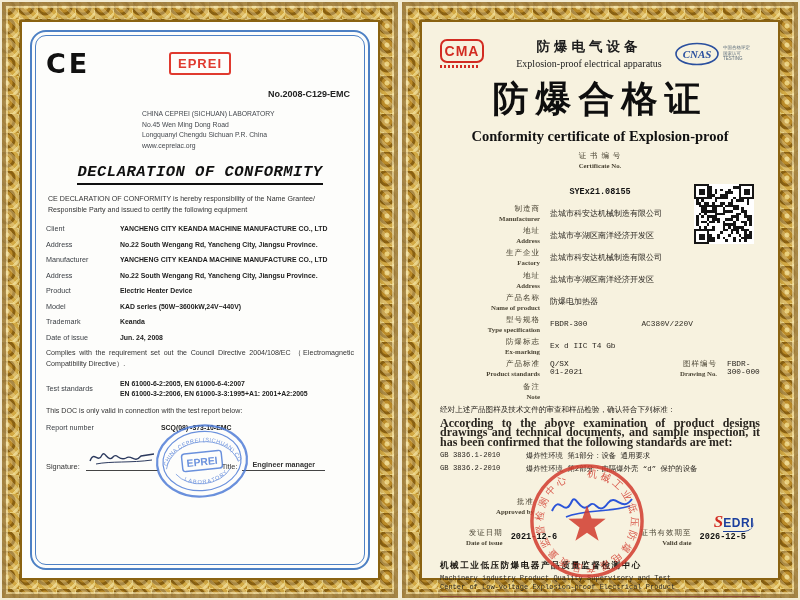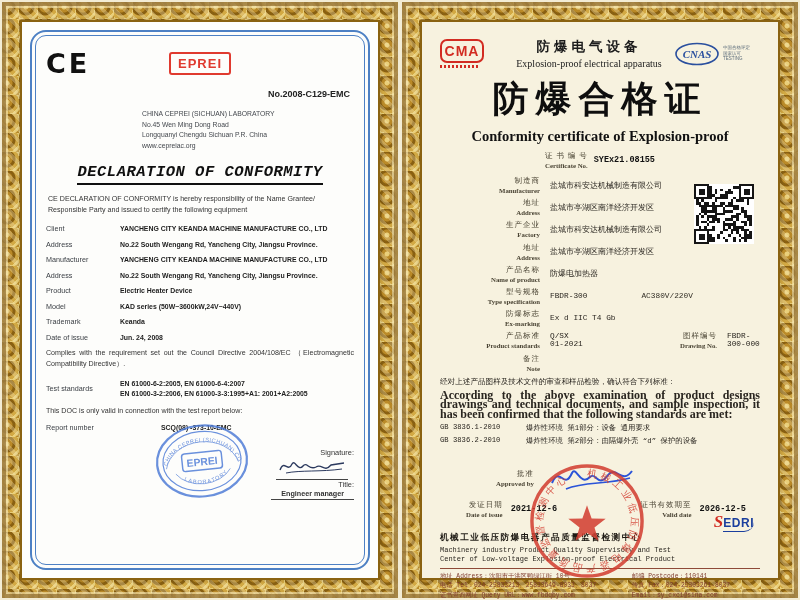--- a/index.html
+++ b/index.html
@@ -34,39 +34,39 @@
   .lc-fields{margin-top:9px;}
   .lrow{display:flex;align-items:baseline;margin-bottom:6.5px;}
   .lrow .lab{width:74px;flex:0 0 74px;color:#3c4046;font-size:7.2px;}
   .lrow .val{font-weight:700;font-size:6.9px;color:#1c1c1c;}
   .lc-comply{margin-top:6px;font-size:7.1px;line-height:11px;color:#333;text-align:justify;}
   .lc-std{display:flex;margin-top:7px;}
   .lc-std .lab{width:74px;flex:0 0 74px;font-size:7.2px;color:#3c4046;align-self:center;}
   .lc-std .vals div{font-weight:700;font-size:6.9px;margin:3px 0;}
   .lc-valid{margin-top:7px;font-size:7.1px;color:#333;}
   .lc-report{margin-top:8px;gap:41px;}
-  .lc-sign{display:flex;align-items:flex-end;margin-top:16px;font-size:7.4px;color:#333;flex-direction:column;}
+  .lc-sign{display:flex;align-items:flex-end;margin-top:16px;font-size:7.4px;color:#333;}
   .sig-line{border-bottom:1px solid #444;margin:0 6px;display:inline-block;}
   .title-val{border-bottom:1px solid #444;font-weight:600;padding:0 10px 1px 10px;margin-left:5px;font-size:7.2px;}
   .stamp-left{position:absolute;left:132px;top:400px;width:96px;height:78px;opacity:.82;transform:rotate(-6deg);}
   
   .rc{position:absolute;inset:12px 18px;color:#332f26;font-family:"Liberation Serif","DejaVu Serif",serif;font-size:7.5px;}
   .rc-head{display:grid;grid-template-columns:64px 1fr 86px;align-items:center;margin-top:4px;}
   .cma-badge{width:40px;height:20px;border:2px solid #d22c22;border-radius:7px;color:#d22c22;
     font-weight:700;font-size:14px;letter-spacing:1px;display:flex;align-items:center;justify-content:center;
     font-family:"Liberation Sans",sans-serif;}
   .cma-sub{width:40px;height:3px;margin-top:2px;background:repeating-linear-gradient(90deg,#d22c22 0 2px,transparent 2px 4px);}
   .rc-head-center{text-align:center;}
   .rc-head-cn{font-weight:700;font-size:13.5px;letter-spacing:4px;color:#1b1b1b;}
   .rc-head-en{font-size:10px;color:#222;margin-top:2px;}
   .cnas-wrap{display:flex;align-items:center;gap:3px;}
   .cnas-side{font-size:4.5px;line-height:5.5px;color:#5a6b7a;font-family:"Liberation Sans",sans-serif;}
   .rc-title-cn{text-align:center;font-weight:700;font-size:36px;letter-spacing:7px;color:#0e0e0e;margin-top:6px;}
   .rc-title-en{text-align:center;font-weight:700;font-size:14.5px;color:#111;margin-top:4px;}
-  .rc-certno{display:flex;justify-content:center;align-items:center;gap:6px;margin-top:6px;}
+  .rc-certno{display:flex;justify-content:center;align-items:center;gap:18px;margin-top:6px;flex-direction:column;}
   .bilab{text-align:right;color:#4a4434;}
   .bilab .cn{font-size:7.5px;letter-spacing:1px;}
   .bilab .en{font-size:6.8px;font-weight:700;margin-top:1px;}
   .rc-certno .num{font-family:"Liberation Mono","DejaVu Sans Mono",monospace;font-weight:700;font-size:8.5px;color:#111;}
   .rc-fields{margin-top:7px;}
   .rrow{display:flex;align-items:center;margin-bottom:4.2px;min-height:14px;}
   .rrow .bilab{width:100px;flex:0 0 100px;}
   .rrow .rval{margin-left:10px;font-size:8px;color:#2a2620;}
   .rrow .rval.mono{font-family:"Liberation Mono","DejaVu Sans Mono",monospace;font-size:7.8px;}
   .rrow .rval2{margin-left:54px;font-family:"Liberation Mono","DejaVu Sans Mono",monospace;font-size:7.8px;}

